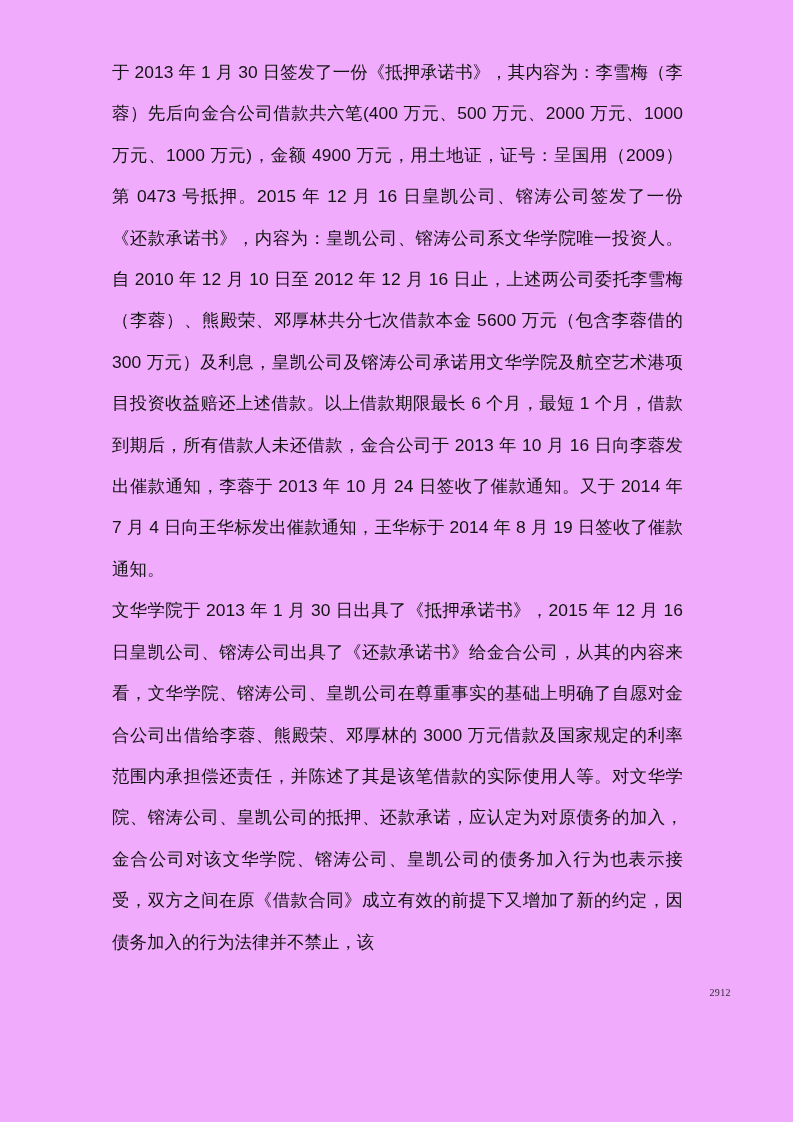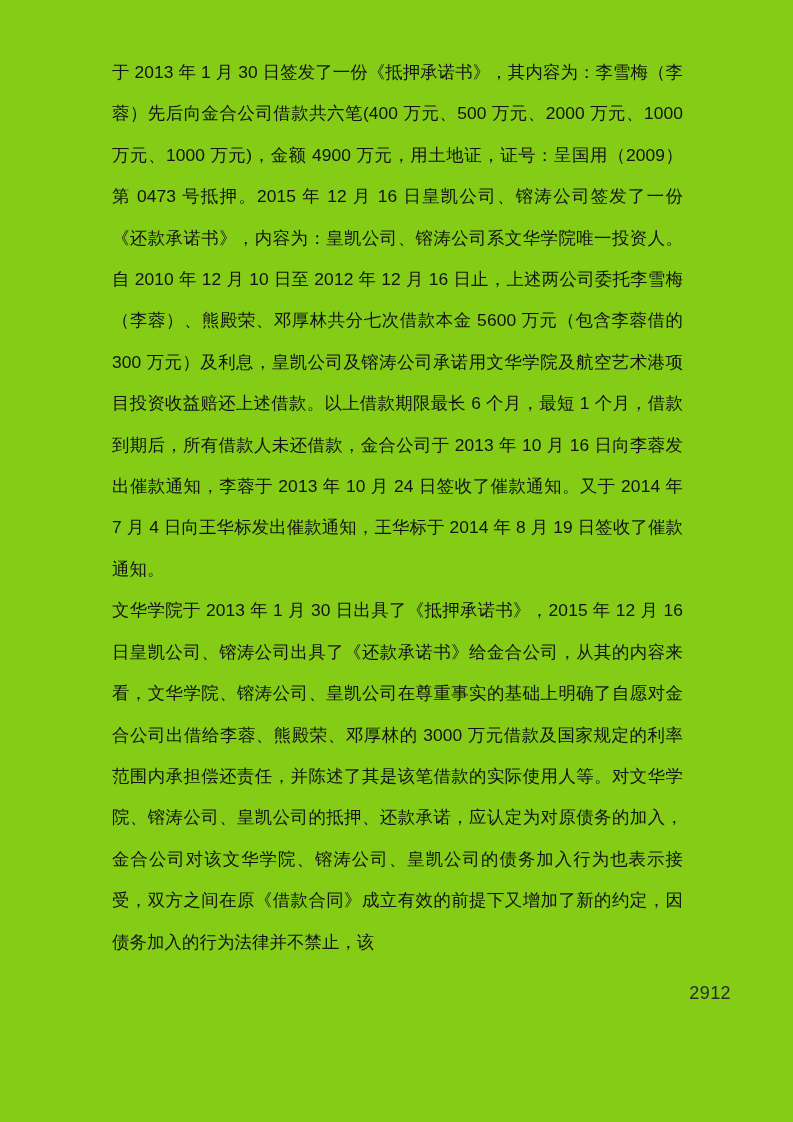--- a/index.html
+++ b/index.html
@@ -9,21 +9,21 @@
     background: #ffffff;
   }
   body {
     font-family: "Liberation Sans", "DejaVu Sans", sans-serif;
     color: #000000;
   }
   .page {
     position: relative;
     width: 793px;
     height: 1122px;
-    background: #84cc16;
+    background: #f0abfc;
     overflow: hidden;
     box-sizing: border-box;
   }
   .doc-body {
     position: absolute;
     left: 112px;
     top: 52px;
     width: 571px;
   }
   .para {
@@ -39,25 +39,25 @@
     font-weight: 400;
     -webkit-font-smoothing: antialiased;
   }
   .para + .para {
     margin-top: 0;
   }
   .page-number {
     position: absolute;
     right: 62px;
     top: 986px;
-    font-size: 18px;
+    font-size: 10px;
     line-height: 14px;
     color: #2b2b2b;
     letter-spacing: 0.4px;
-    font-family: Liberation Sans, sans-serif;
+    font-family: Liberation Serif, serif;
   }
 </style>
 </head>
 <body>
 
 <div class="page">
 
   <div class="doc-body">
     <p class="para">于 2013 年 1 月 30 日签发了一份《抵押承诺书》，其内容为：李雪梅（李蓉）先后向金合公司借款共六笔(400 万元、500 万元、2000 万元、1000 万元、1000 万元)，金额 4900 万元，用土地证，证号：呈国用（2009）第 0473 号抵押。2015 年 12 月 16 日皇凯公司、镕涛公司签发了一份《还款承诺书》，内容为：皇凯公司、镕涛公司系文华学院唯一投资人。自 2010 年 12 月 10 日至 2012 年 12 月 16 日止，上述两公司委托李雪梅（李蓉）、熊殿荣、邓厚林共分七次借款本金 5600 万元（包含李蓉借的 300 万元）及利息，皇凯公司及镕涛公司承诺用文华学院及航空艺术港项目投资收益赔还上述借款。以上借款期限最长 6 个月，最短 1 个月，借款到期后，所有借款人未还借款，金合公司于 2013 年 10 月 16 日向李蓉发出催款通知，李蓉于 2013 年 10 月 24 日签收了催款通知。又于 2014 年 7 月 4 日向王华标发出催款通知，王华标于 2014 年 8 月 19 日签收了催款通知。</p>
     <p class="para">文华学院于 2013 年 1 月 30 日出具了《抵押承诺书》，2015 年 12 月 16 日皇凯公司、镕涛公司出具了《还款承诺书》给金合公司，从其的内容来看，文华学院、镕涛公司、皇凯公司在尊重事实的基础上明确了自愿对金合公司出借给李蓉、熊殿荣、邓厚林的 3000 万元借款及国家规定的利率范围内承担偿还责任，并陈述了其是该笔借款的实际使用人等。对文华学院、镕涛公司、皇凯公司的抵押、还款承诺，应认定为对原债务的加入，金合公司对该文华学院、镕涛公司、皇凯公司的债务加入行为也表示接受，双方之间在原《借款合同》成立有效的前提下又增加了新的约定，因债务加入的行为法律并不禁止，该</p>

